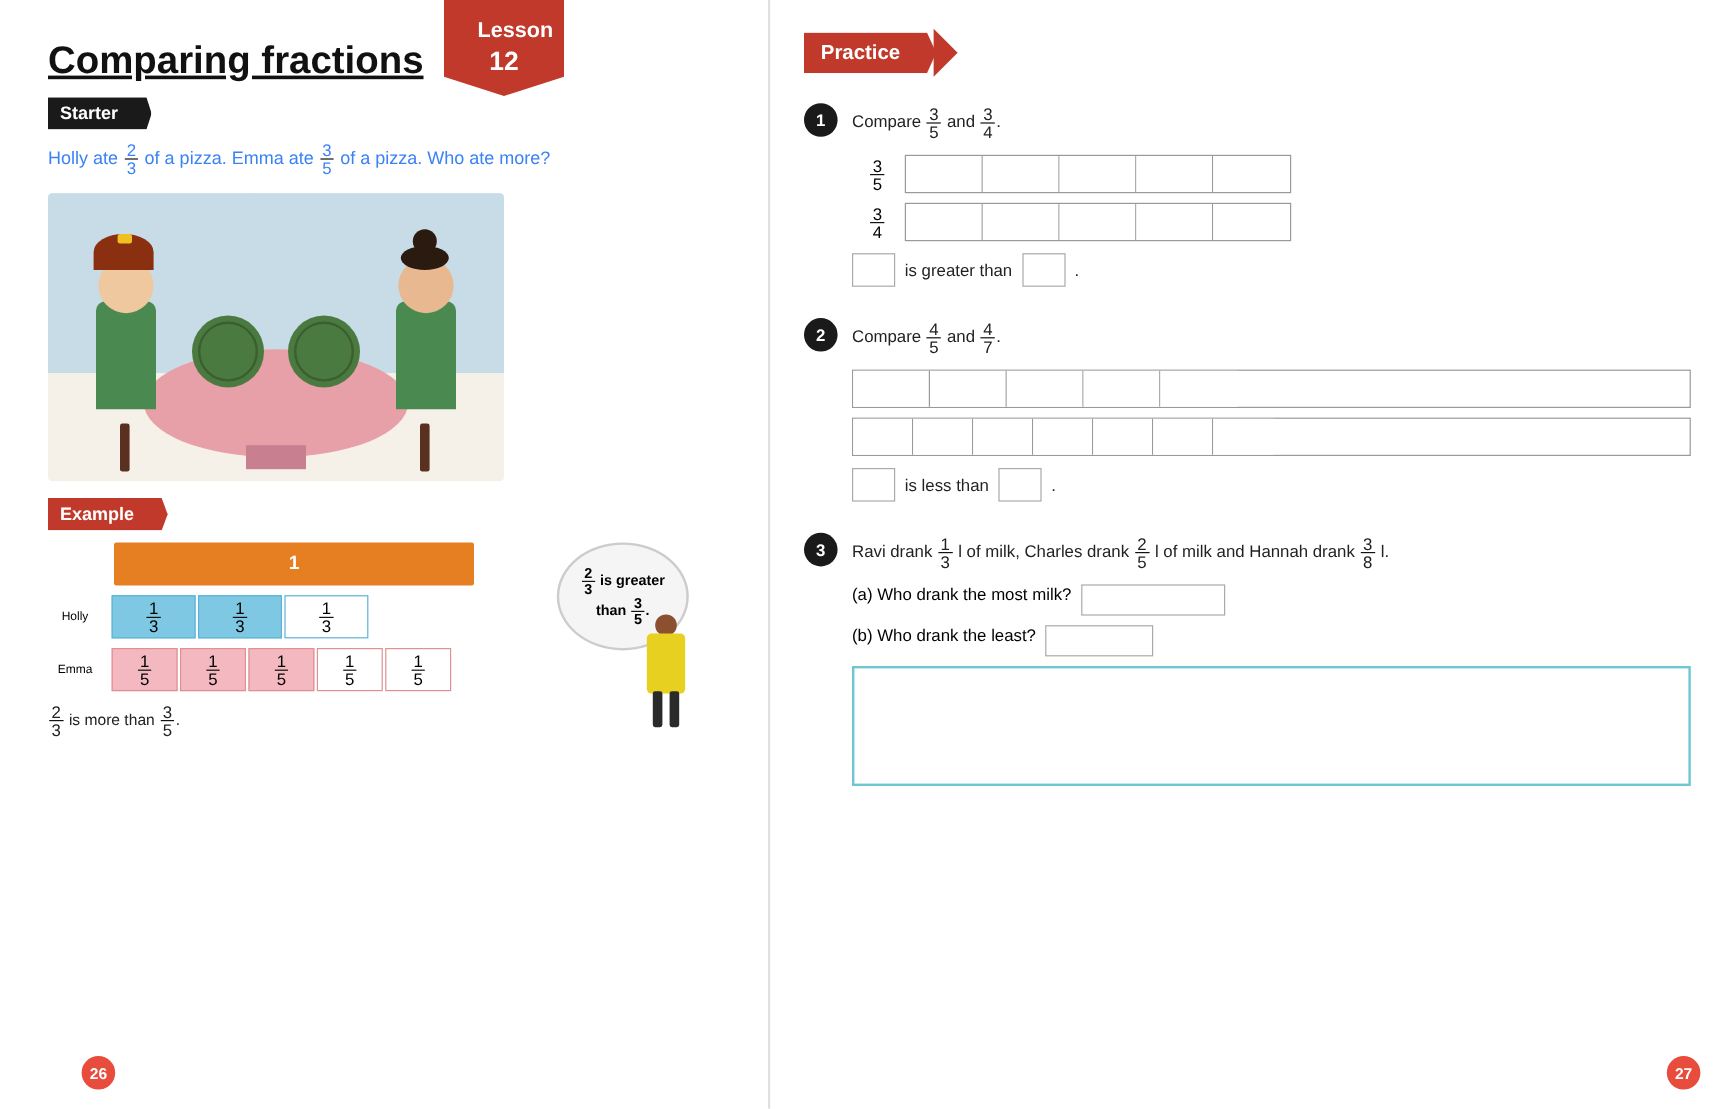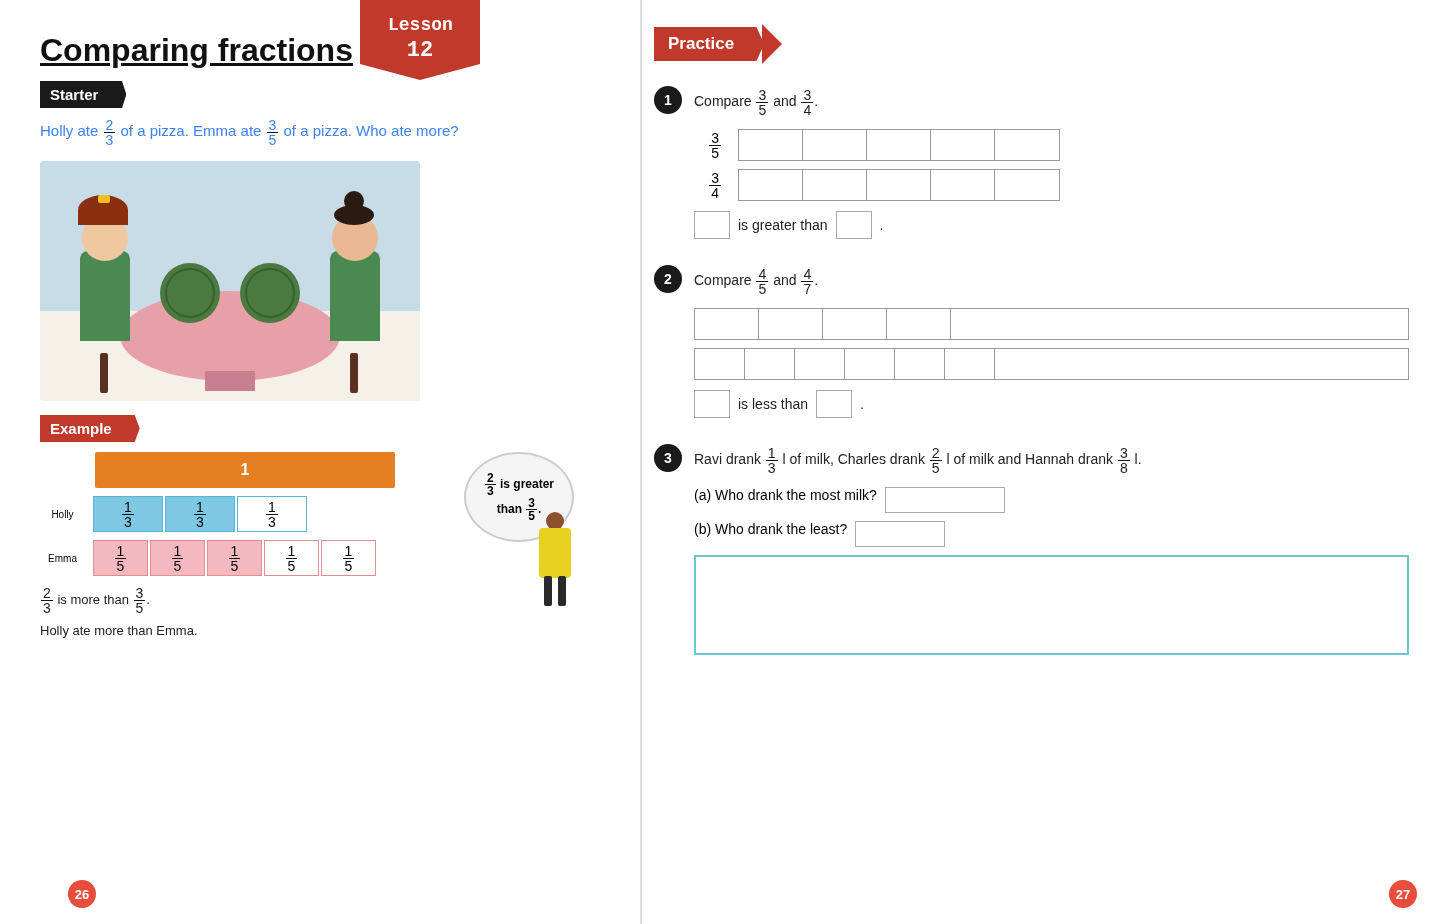--- a/index.html
+++ b/index.html
@@ -14,21 +14,21 @@
 
     .page-left {
       width: 640px;
       padding: 32px 36px 20px 40px;
       position: relative;
       background: #fff;
     }
 
     .page-right {
       flex: 1;
-      padding: 24px 36px 20px 12px;
+      padding: 24px 36px 20px 28px;
       background: #fff;
     }
 
     
     .main-title {
       font-size: 32px;
       font-weight: 900;
       color: #111;
       margin-bottom: 12px;
       text-decoration: underline;
@@ -39,23 +39,22 @@
       top: 0;
       left: 50%;
       transform: translateX(-50%);
       background: #c0392b;
       color: #fff;
       font-weight: 700;
       font-size: 18px;
       padding: 14px 28px;
       text-align: center;
       clip-path: polygon(0 0, 100% 0, 100% 80%, 50% 100%, 0 80%);
-      width: 120px;
+      width: 100px;
       line-height: 1.3;
-      font-family: Liberation Mono, monospace;
     }
 
     .section-label {
       display: inline-block;
       background: #1a1a1a;
       color: #fff;
       font-weight: 700;
       font-size: 15px;
       padding: 5px 14px 5px 10px;
       margin-bottom: 10px;
@@ -493,21 +492,20 @@
     <div style="margin-top:10px;">
       <p class="conclusion-text">
         <span class="fraction">
             <span class="num">2</span>
             <span class="den">3</span>
           </span> is more than <span class="fraction">
             <span class="num">3</span>
             <span class="den">5</span>
           </span>.
       </p>
-      <p class="conclusion-text">Holly ate more than Emma.</p>
     </div>
   </div>
 
   <div class="page-number page-num-left">26</div>
 </div>
 
 <div class="page-divider"></div>
 
 <div class="page-right" style="position:relative;">
 

